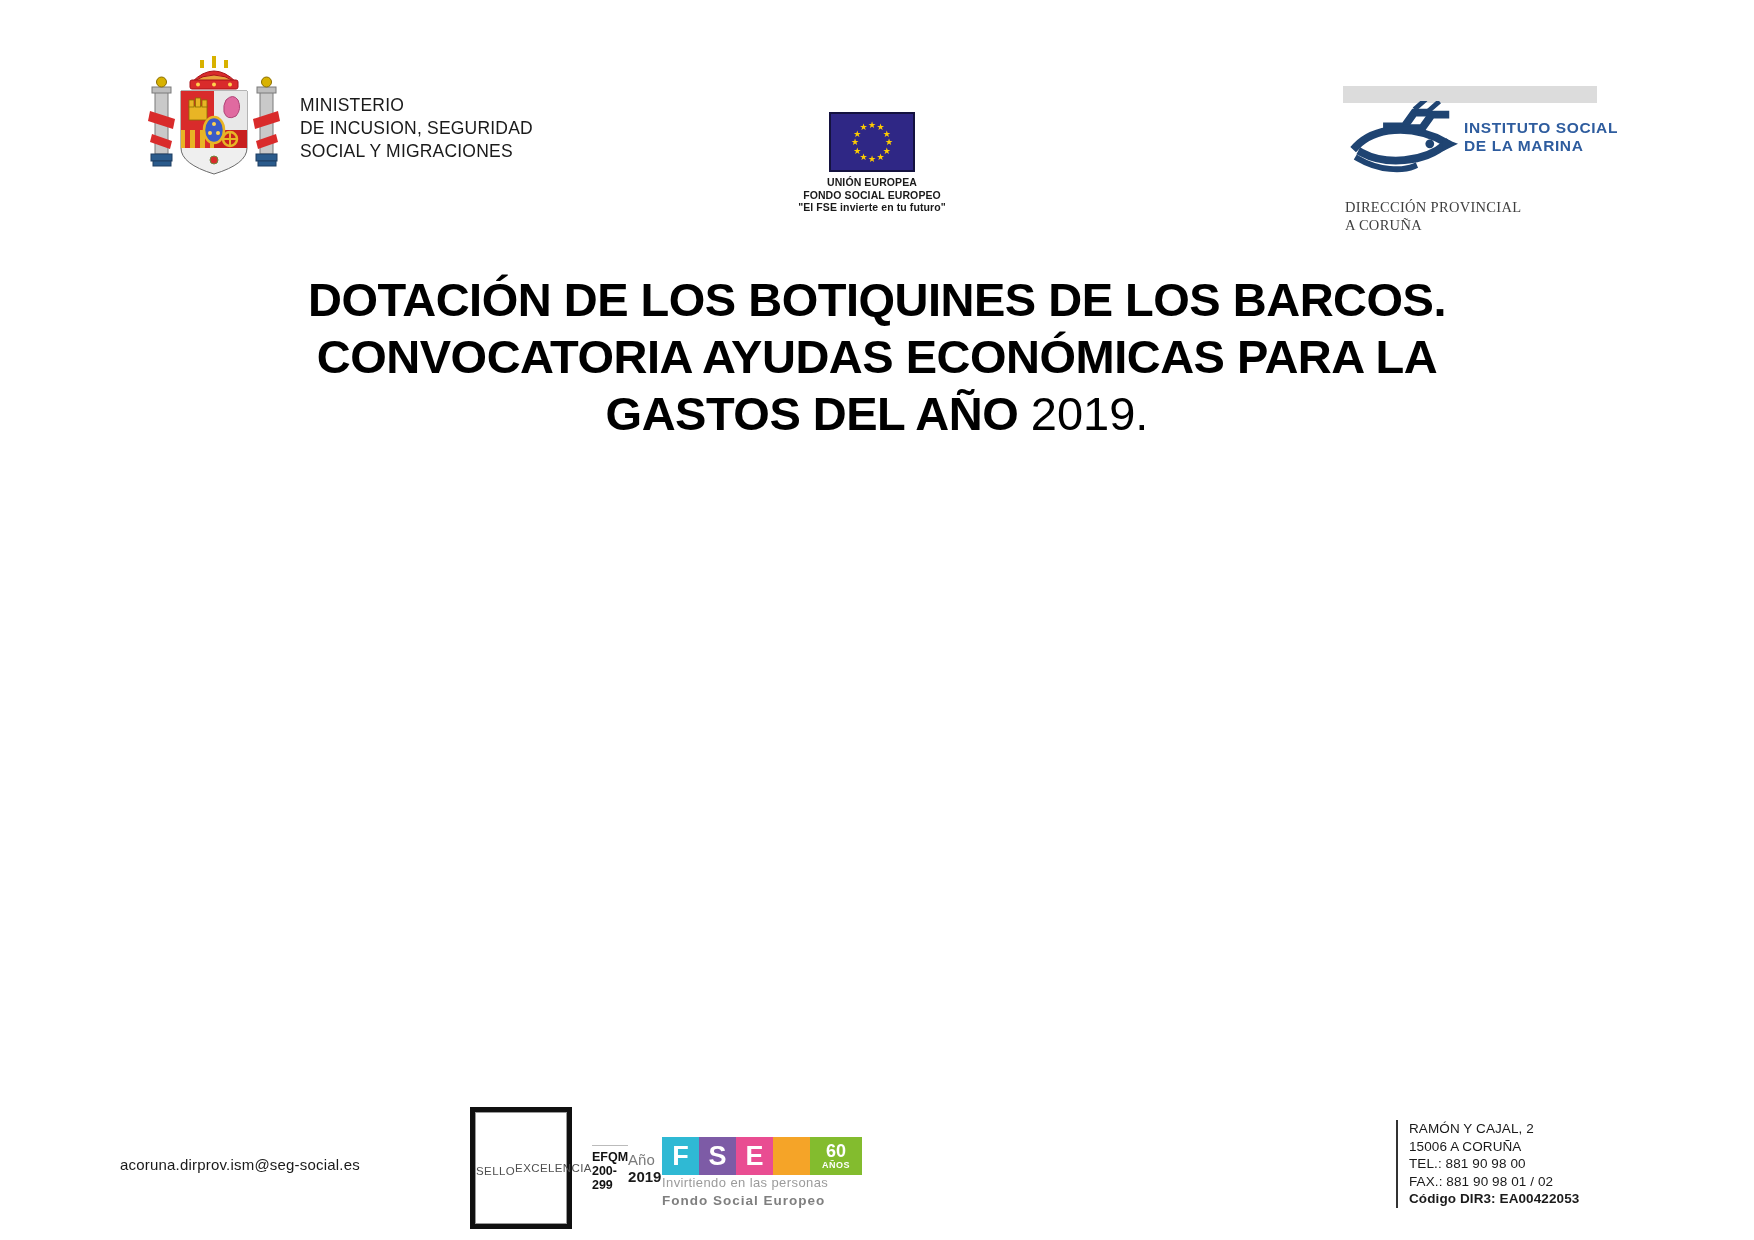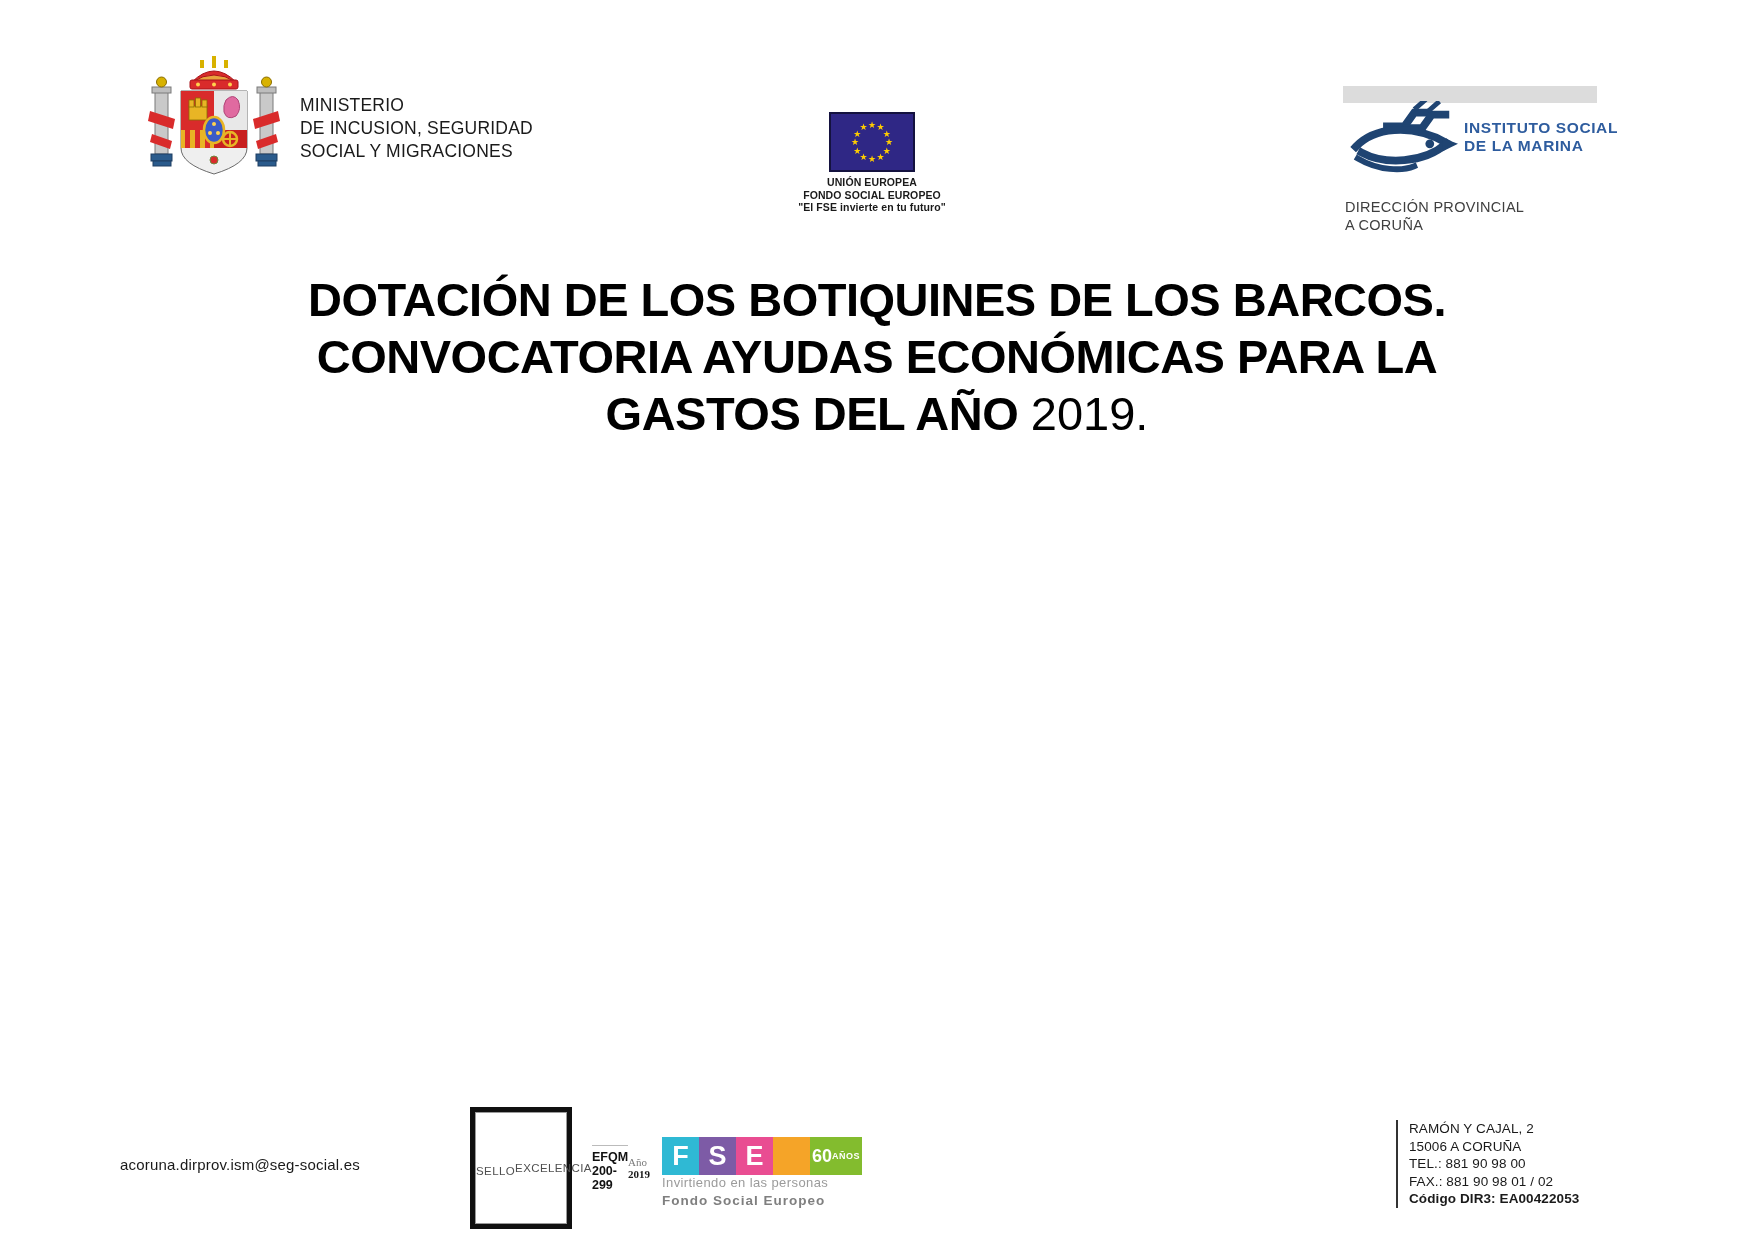--- a/index.html
+++ b/index.html
@@ -14,21 +14,21 @@
   .coat{left:148px;top:56px;width:132px;height:134px;}
   .ministry{left:300px;top:94px;font-size:17.5px;line-height:23px;letter-spacing:.2px;}
   .eu-block{left:752px;top:112px;width:240px;text-align:center;}
   .eu-flag{display:block;margin:0 auto;width:86px;height:60px;}
   .eu-cap{font-size:10.5px;font-weight:bold;line-height:12.5px;letter-spacing:.1px;}
   .eu-cap.first{margin-top:4px;}
   .gray-bar{left:1343px;top:86px;width:254px;height:17px;background:var(--bar_gray,#DCDCDC);}
   .ism-logo{left:1348px;top:101px;width:112px;height:72px;}
   .ism-name{left:1464px;top:119px;font-size:15.5px;line-height:18px;font-weight:bold;
             color:var(--ism_text_blue,#2E5C9E);letter-spacing:.6px;}
-  .ism-dir{left:1345px;top:199px;font-size:14.5px;line-height:17.5px;color:#3F3F3F;letter-spacing:.3px;}
+  .ism-dir{left:1345px;top:199px;font-size:14.5px;line-height:17.5px;color:#3F3F3F;letter-spacing:.3px;font-family:Liberation Serif, serif;}
 
   
   .title{left:0;top:271px;width:100%;text-align:center;font-weight:bold;
          font-size:47px;line-height:57px;letter-spacing:-.5px;color:#000;}
   .title .year{font-weight:400;letter-spacing:0;}
   .subtitle{left:0;top:597px;width:100%;text-align:center;font-weight:bold;
             font-size:48px;letter-spacing:-.5px;color:var(--blue_heading,#1B75BC);}
   .deadline{left:0;top:751px;width:100%;text-align:center;font-weight:bold;
             font-size:43px;color:var(--red_text,#F40000);}
 
@@ -37,32 +37,32 @@
 
   .efqm{left:470px;top:1107px;width:102px;height:122px;background:#101010;
         box-sizing:border-box;padding:5px;}
   .efqm-inner{width:100%;height:100%;background:#fff;border:1px solid #9A9A9A;
         box-sizing:border-box;display:flex;flex-direction:row;align-items:center;}
   .efqm-l{font-size:11.5px;line-height:13px;color:#4F4F4F;letter-spacing:.4px;}
   .efqm-l.first{margin-top:6px;}
   .efqm-mark{width:38px;height:44px;margin:1px auto 0;}
   .efqm-range{font-size:12.5px;font-weight:bold;color:#111;border-top:1px solid #BBB;
               padding-top:4px;margin-top:0;}
-  .efqm-year{font-size:11px;color:#7A7A7A;font-family:Liberation Serif, serif;}
+  .efqm-year{font-size:15px;color:#7A7A7A;}
   .efqm-year b{color:#1A1A1A;}
 
   .fse{left:662px;top:1137px;}
   .fse-blocks{display:flex;height:38px;}
   .fb{display:flex;align-items:center;justify-content:center;width:37px;height:38px;
       color:#fff;font-weight:bold;font-size:27px;}
   .fb.f{background:var(--fse_cyan,#2FB9D4);}
   .fb.s{background:var(--fse_purple,#7D5BA6);}
   .fb.e{background:var(--fse_pink,#E94D92);}
   .fb.o{background:var(--fse_orange,#F5A428);}
-  .fb.g{background:var(--fse_green,#83BC2E);width:52px;flex-direction:row;line-height:1;}
+  .fb.g{background:var(--fse_green,#83BC2E);width:52px;flex-direction:column;line-height:1;}
   .fb.g .n60{font-size:18px;font-weight:bold;}
   .fb.g .anos{font-size:9px;font-weight:bold;letter-spacing:.5px;margin-top:1px;}
   .fse-tag1{margin-top:0;font-size:13px;color:#9B9B9B;letter-spacing:.4px;}
   .fse-tag2{margin-top:3px;font-size:13.5px;font-weight:bold;color:#7F7F7F;letter-spacing:1px;}
 
   .address{left:1396px;top:1120px;border-left:2px solid #333;padding-left:11px;
            font-size:13.5px;line-height:17.5px;letter-spacing:.1px;}
   .address .bold{font-weight:bold;}
 </style>
 </head>

